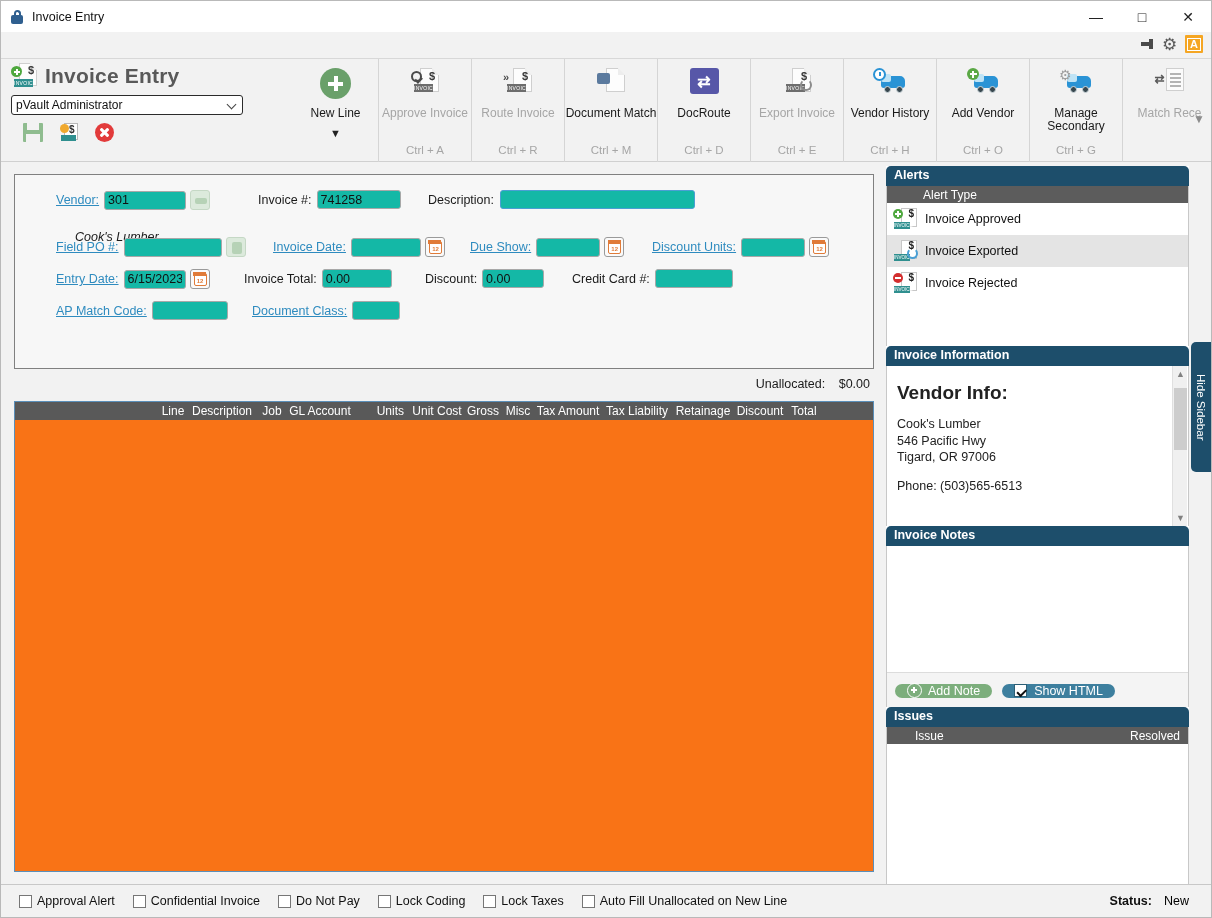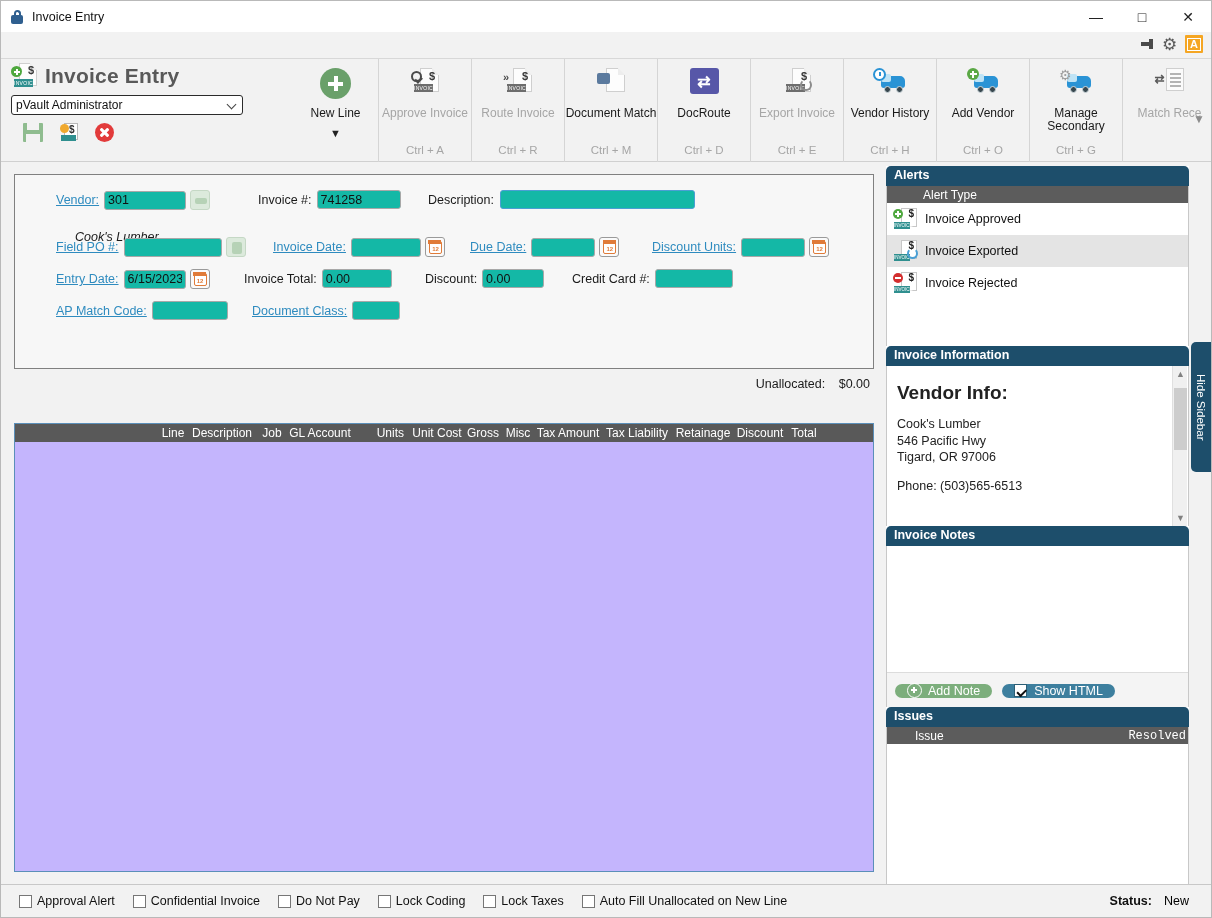--- a/index.html
+++ b/index.html
@@ -159,21 +159,21 @@
   .sq-btn.truckbtn::before { content:""; position:absolute; left:4px; top:7px; width:12px; height:6px; background:#b6d2b6; border-radius:2px; }
   .sq-btn.checkbtn::before { content:""; position:absolute; left:5px; top:4px; width:10px; height:12px; background:#b6d2b6; border-radius:2px; }
 
   .vendor-name { position: absolute; left: 60px; top: 55px; font-size: 12.5px; font-style: italic; color: #1a1a1a; }
 
   .unalloc { position: absolute; right: 12px; top: 215px; font-size: 12.5px; color: #1a1a1a; }
   .unalloc .amt { margin-left: 10px; }
 
   .grid {
     position: absolute; left: 13px; top: 239px; width: 860px; bottom: 12px;
-    background: #c4b5fd; border: 1px solid #5b8fb9; margin-top: 22px;
+    background: #f97316; border: 1px solid #5b8fb9;
   }
   .grid-head {
     height: 18px; background: #595959; color: #fff;
     display: flex; align-items: center; font-size: 12px;
   }
   .gh { text-align: center; white-space: nowrap; }
 
   
   .sidebar { position: absolute; right: 20px; top: 0; width: 305px; bottom: 0; }
   .panel { position: absolute; left: 0; width: 303px; background: #fff; }
@@ -458,21 +458,21 @@
       <div class="row" style="left:258px; top:62px;">
         <span class="lnk">Invoice Date:</span>
         <input class="fld" style="width: 70px; margin-left: 5px;" value="">
         <div class="cal-btn">
             <div class="cal">
               <div class="num">12</div>
             </div>
           </div>
       </div>
       <div class="row" style="left:455px; top:62px;">
-        <span class="lnk">Due Date:</span>
+        <span class="lnk">Due Show:</span>
         <input class="fld" style="width: 64px; margin-left: 5px;" value="">
         <div class="cal-btn">
             <div class="cal">
               <div class="num">12</div>
             </div>
           </div>
       </div>
       <div class="row" style="left:637px; top:62px;">
         <span class="lnk">Discount Units:</span>
         <input class="fld" style="width: 64px; margin-left: 5px;" value="">
@@ -612,21 +612,21 @@
             </div>
           </div>
         </div>
       </div>
 
       <div class="panel" style="top:545px; height:198px;">
         <div class="panel-head">Issues</div>
         <div class="panel-body" style="height:158px;">
           <div class="sub-head">
             <span style="padding-left:28px;">Issue</span>
-            <span style="margin-left:auto;padding-right:2px;font-family:Liberation Mono, monospace;">Resolved</span>
+            <span style="margin-left:auto;padding-right:8px;">Resolved</span>
           </div>
           <div style="height:140px;background:#fff;"></div>
         </div>
       </div>
 
     </div>
 
     <div class="hide-tab">
       <span>Hide Sidebar</span>
     </div>

